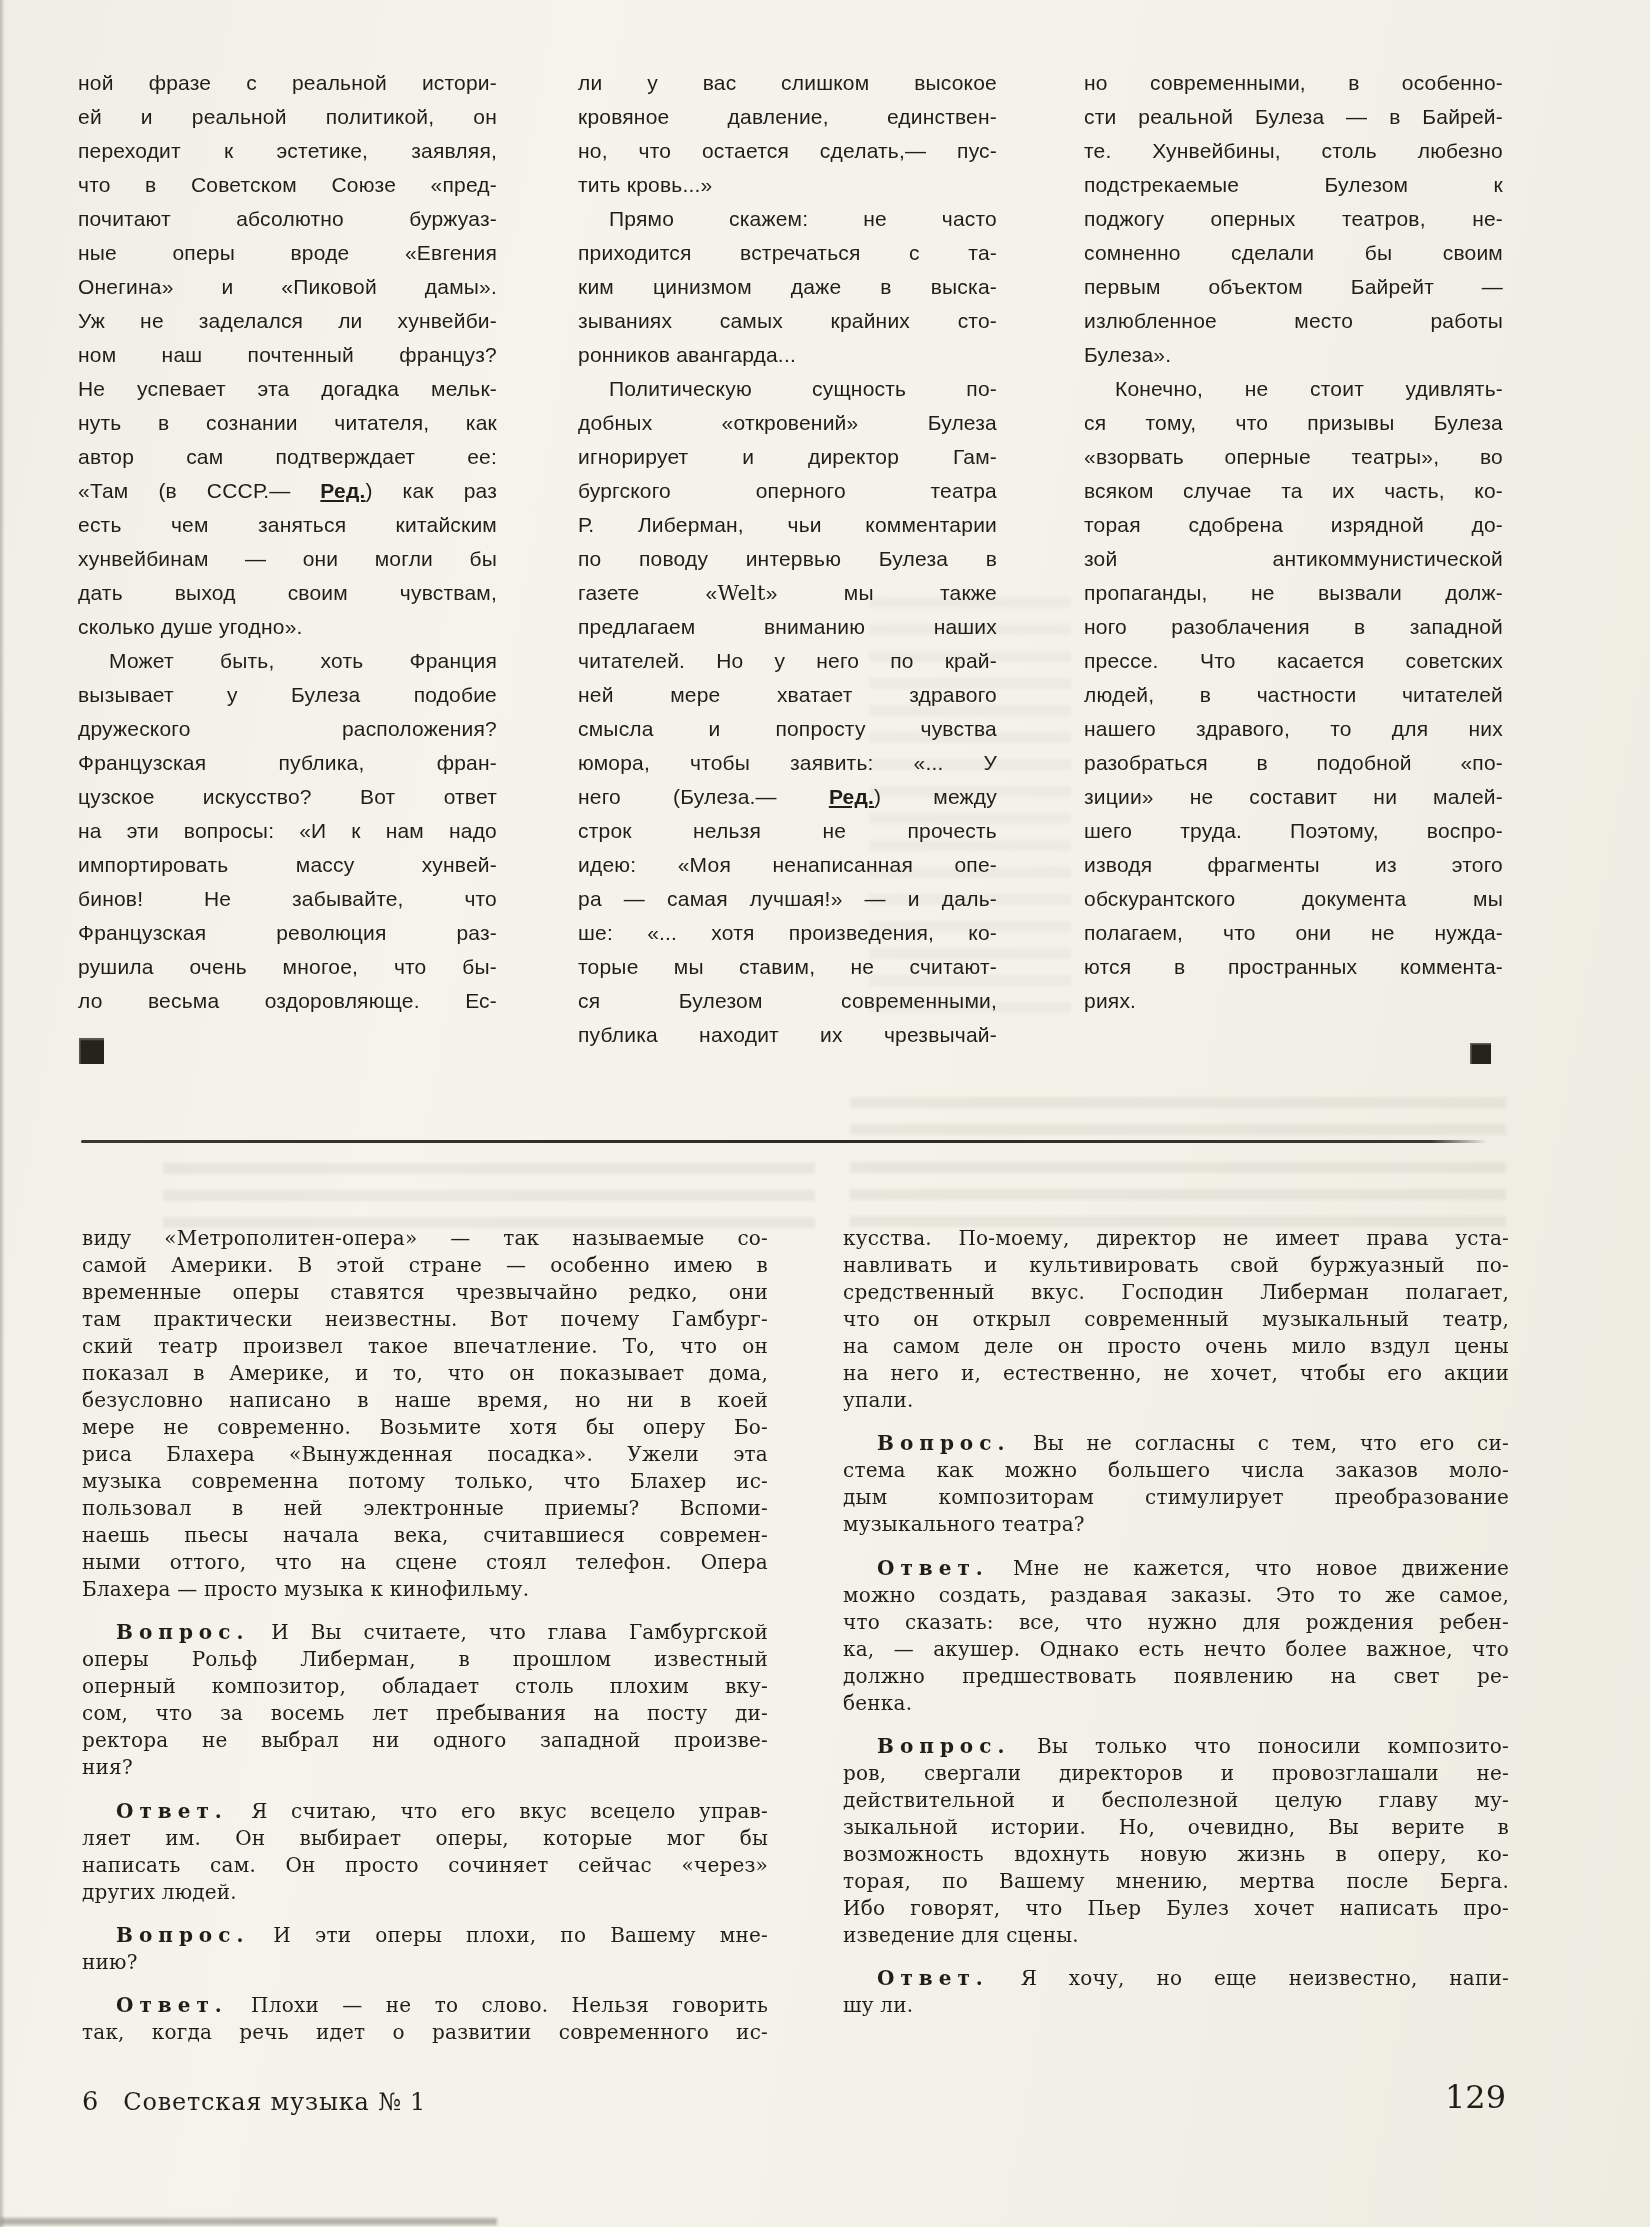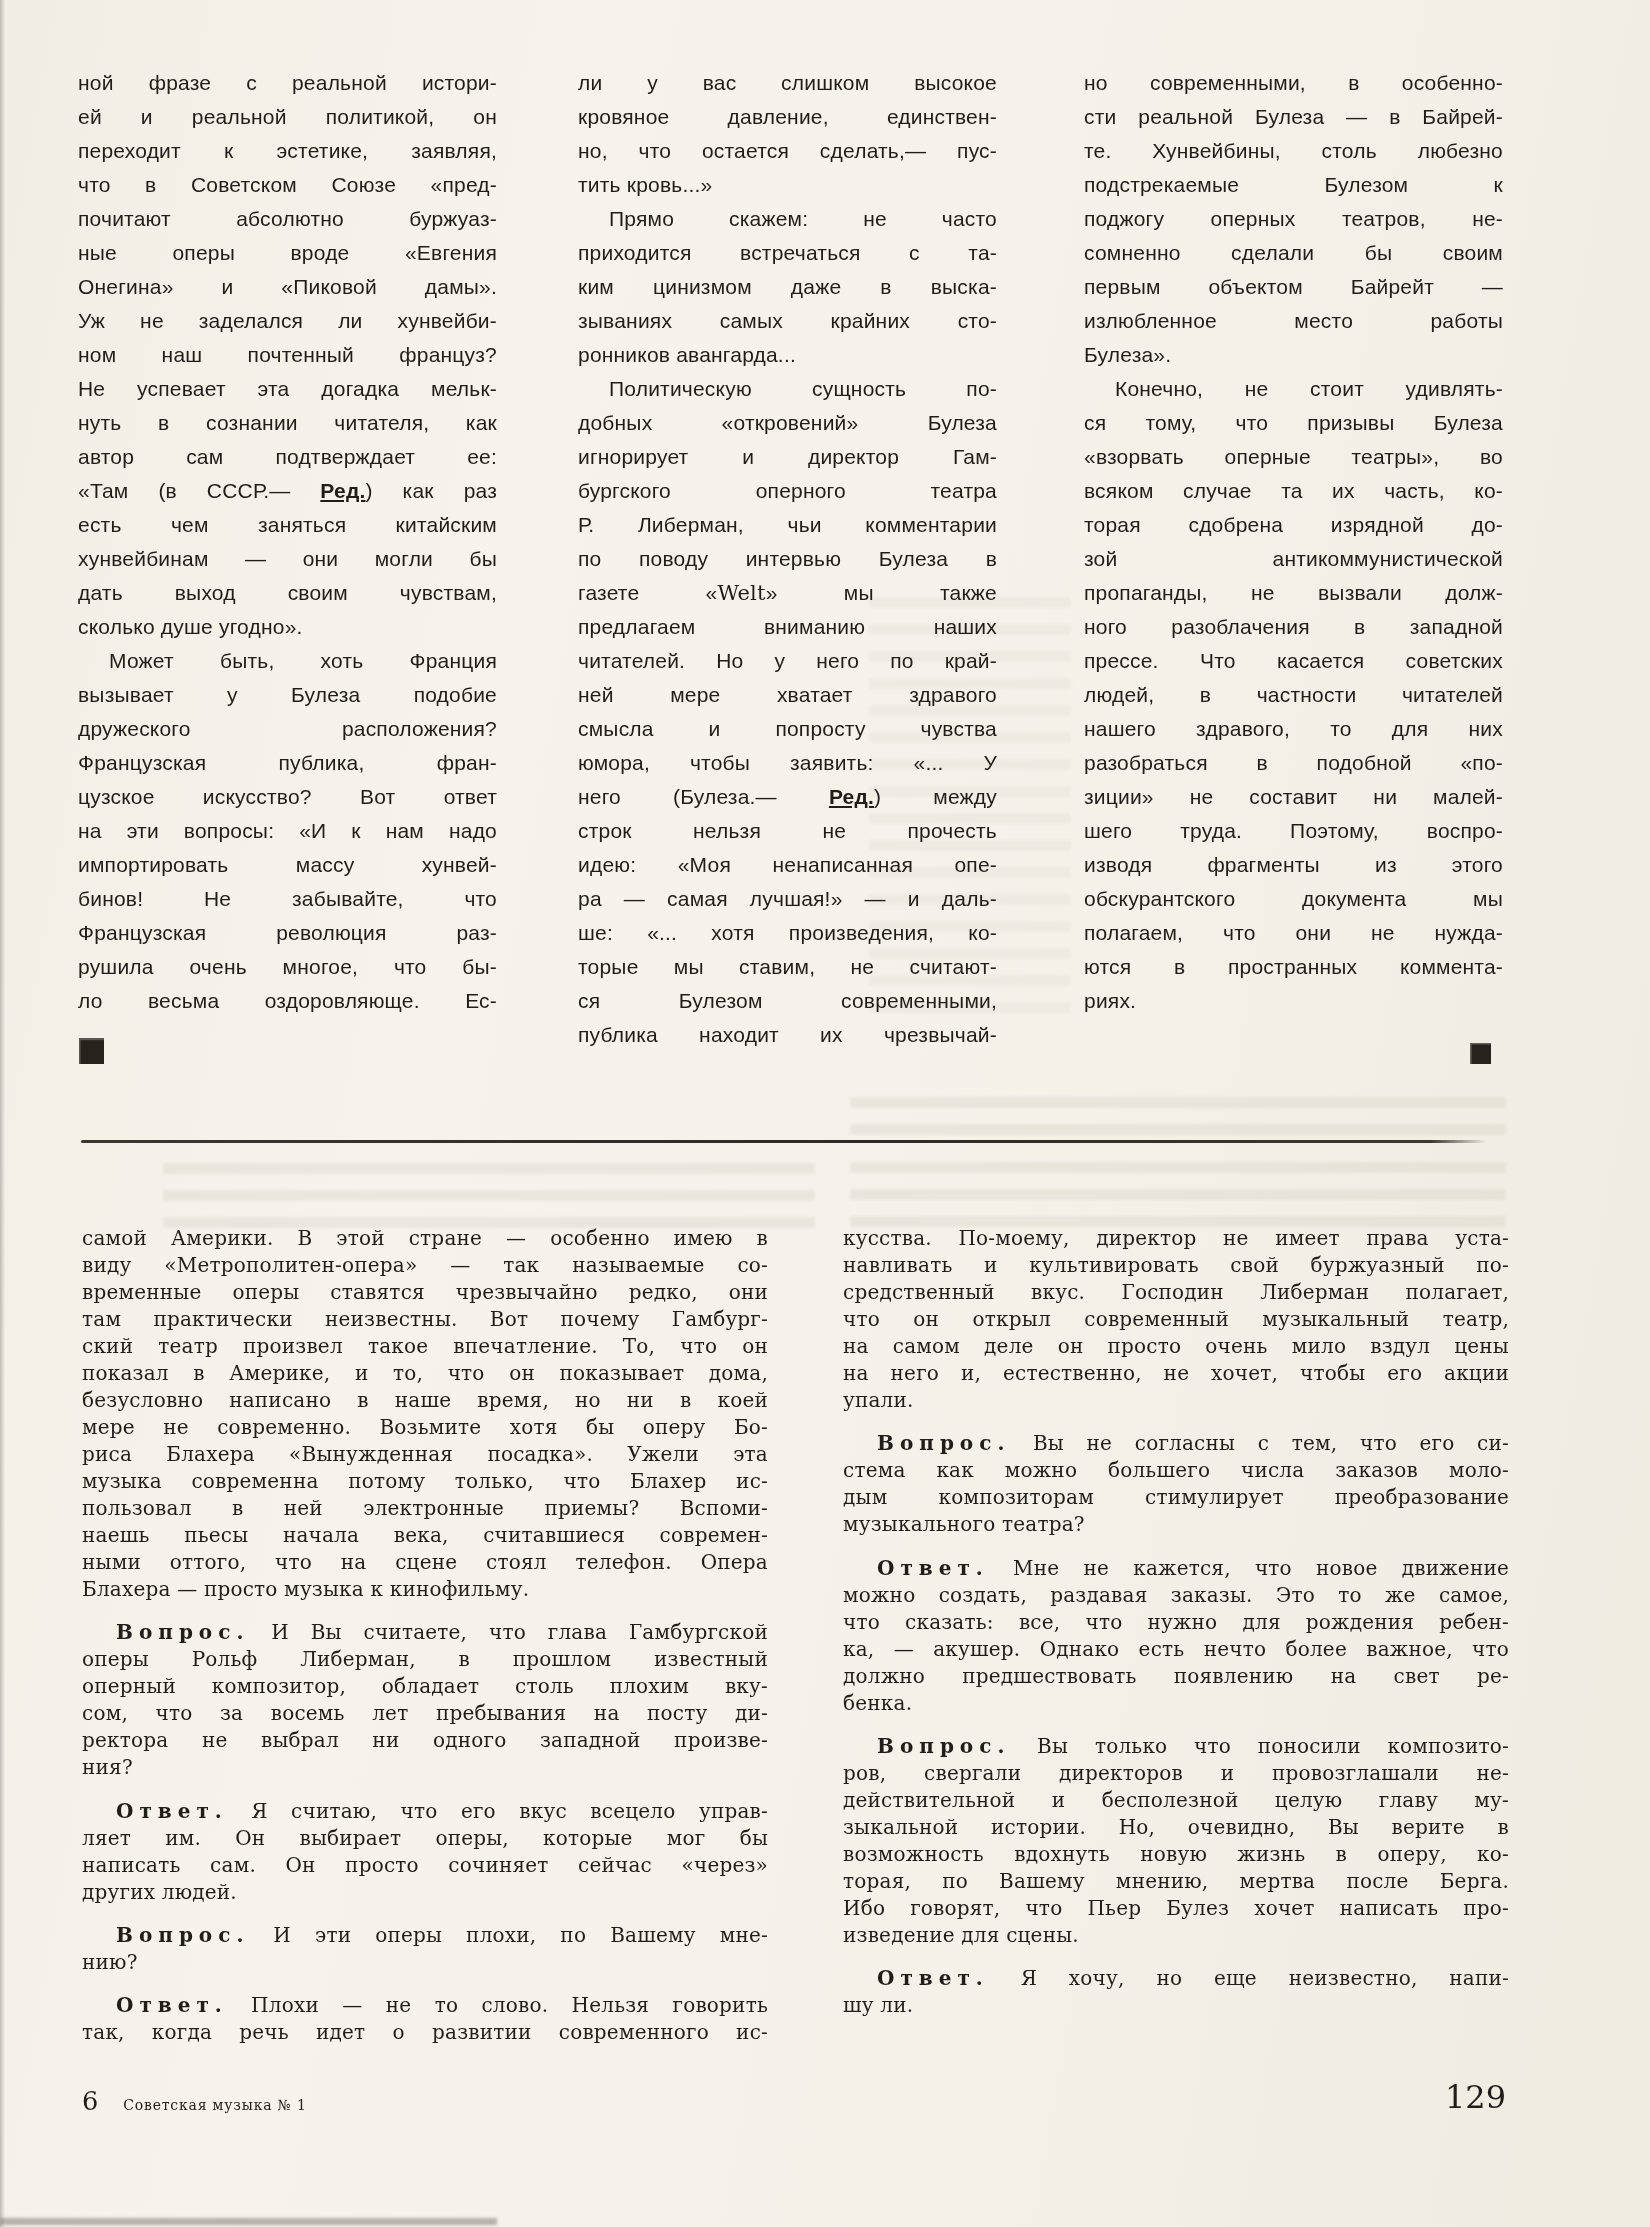--- a/index.html
+++ b/index.html
@@ -51,21 +51,21 @@
     background:linear-gradient(90deg,#393731 0%,#2c2a25 55%,#3a3832 96%,rgba(58,56,50,0) 100%);
     border-radius:1.6px;}
   
   .endmark{position:absolute;background:#26231c;}
   .endmark.m1{left:79px;top:1038px;width:25px;height:26px;box-shadow:inset 1.6px 2.3px 0 rgba(244,242,233,.25);}
   .endmark.m2{left:1470px;top:1043px;width:21px;height:21px;box-shadow:inset 1.6px 1.6px 0 rgba(244,242,233,.3);}
   
   .footer-left{position:absolute;left:82px;top:2086px;display:flex;align-items:baseline;
     font-family:"DejaVu Serif", serif;}
   .sig-num{font-size:25.6px;}
-  .journal-title{font-size:14px;margin-left:25px;letter-spacing:0.8px;}
+  .journal-title{font-size:24px;margin-left:25px;letter-spacing:0.8px;}
   .page-num{position:absolute;top:2078px;left:1445px;width:59px;text-align:right;
     font-family:"DejaVu Serif", serif;font-size:32px;}
 </style>
 </head>
 <body>
 
 <div class="page">
 
   <div class="edge-left"></div>
   <div class="edge-bottom"></div>
@@ -169,22 +169,22 @@
       </div>
   </section>
 
   <div class="endmark m1"></div>
   <div class="endmark m2"></div>
 
   <div class="divider"></div>
 
   <section class="bottom-section">
     <div class="bcol" id="bcol-0">
+        <div class="line"><span>виду «Метрополитен-опера» — так называемые со-</span></div>
         <div class="line"><span>самой Америки. В этой стране — особенно имею в</span></div>
-        <div class="line"><span>виду «Метрополитен-опера» — так называемые со-</span></div>
         <div class="line"><span>временные оперы ставятся чрезвычайно редко, они</span></div>
         <div class="line"><span>там практически неизвестны. Вот почему Гамбург-</span></div>
         <div class="line"><span>ский театр произвел такое впечатление. То, что он</span></div>
         <div class="line"><span>показал в Америке, и то, что он показывает дома,</span></div>
         <div class="line"><span>безусловно написано в наше время, но ни в коей</span></div>
         <div class="line"><span>мере не современно. Возьмите хотя бы оперу Бо-</span></div>
         <div class="line"><span>риса Блахера «Вынужденная посадка». Ужели эта</span></div>
         <div class="line"><span>музыка современна потому только, что Блахер ис-</span></div>
         <div class="line"><span>пользовал в ней электронные приемы? Вспоми-</span></div>
         <div class="line"><span>наешь пьесы начала века, считавшиеся современ-</span></div>

